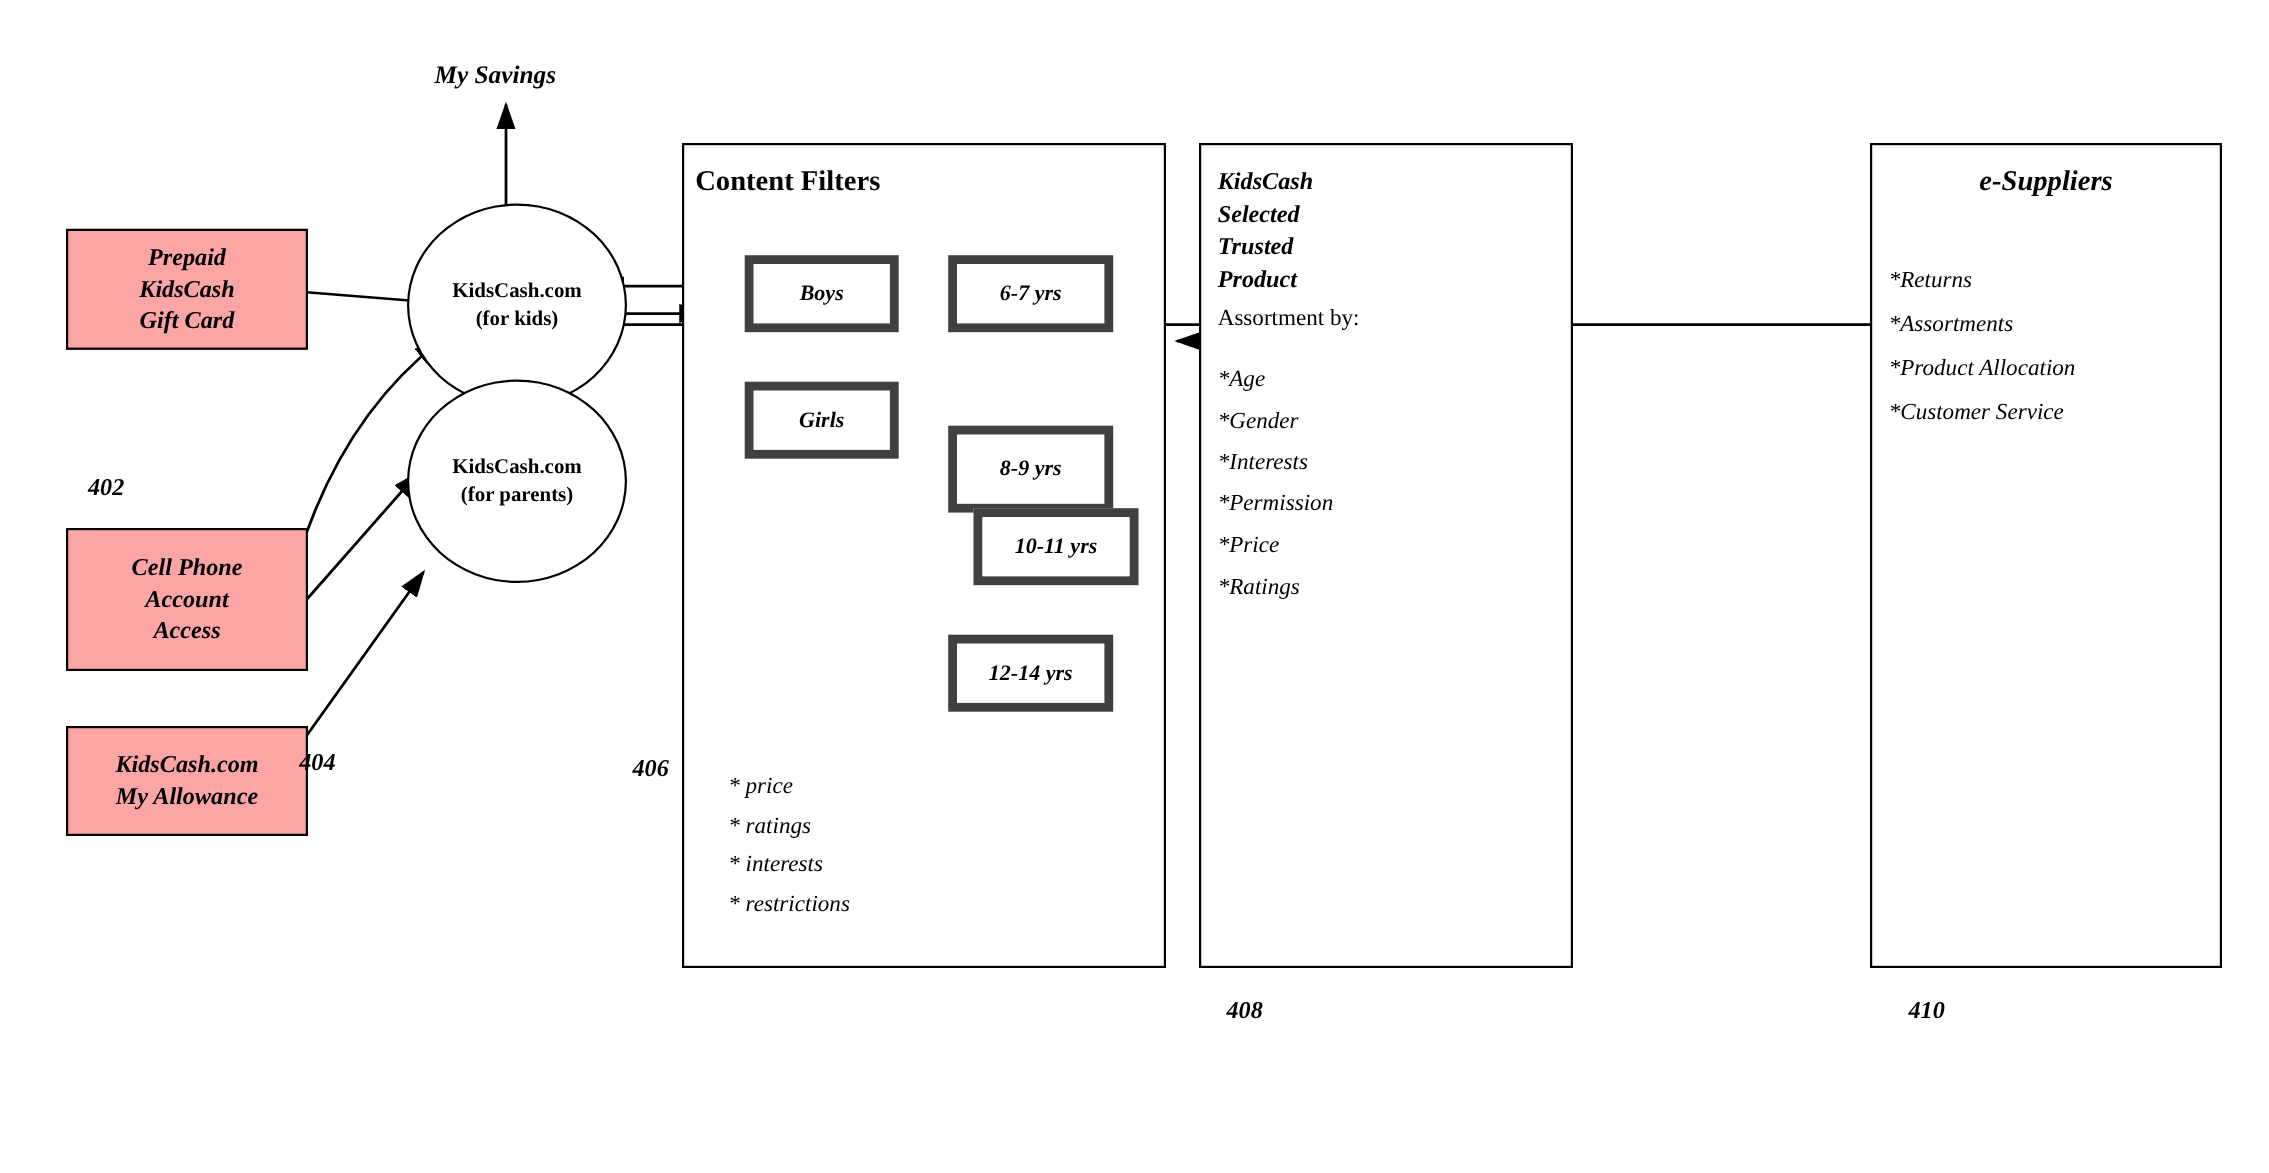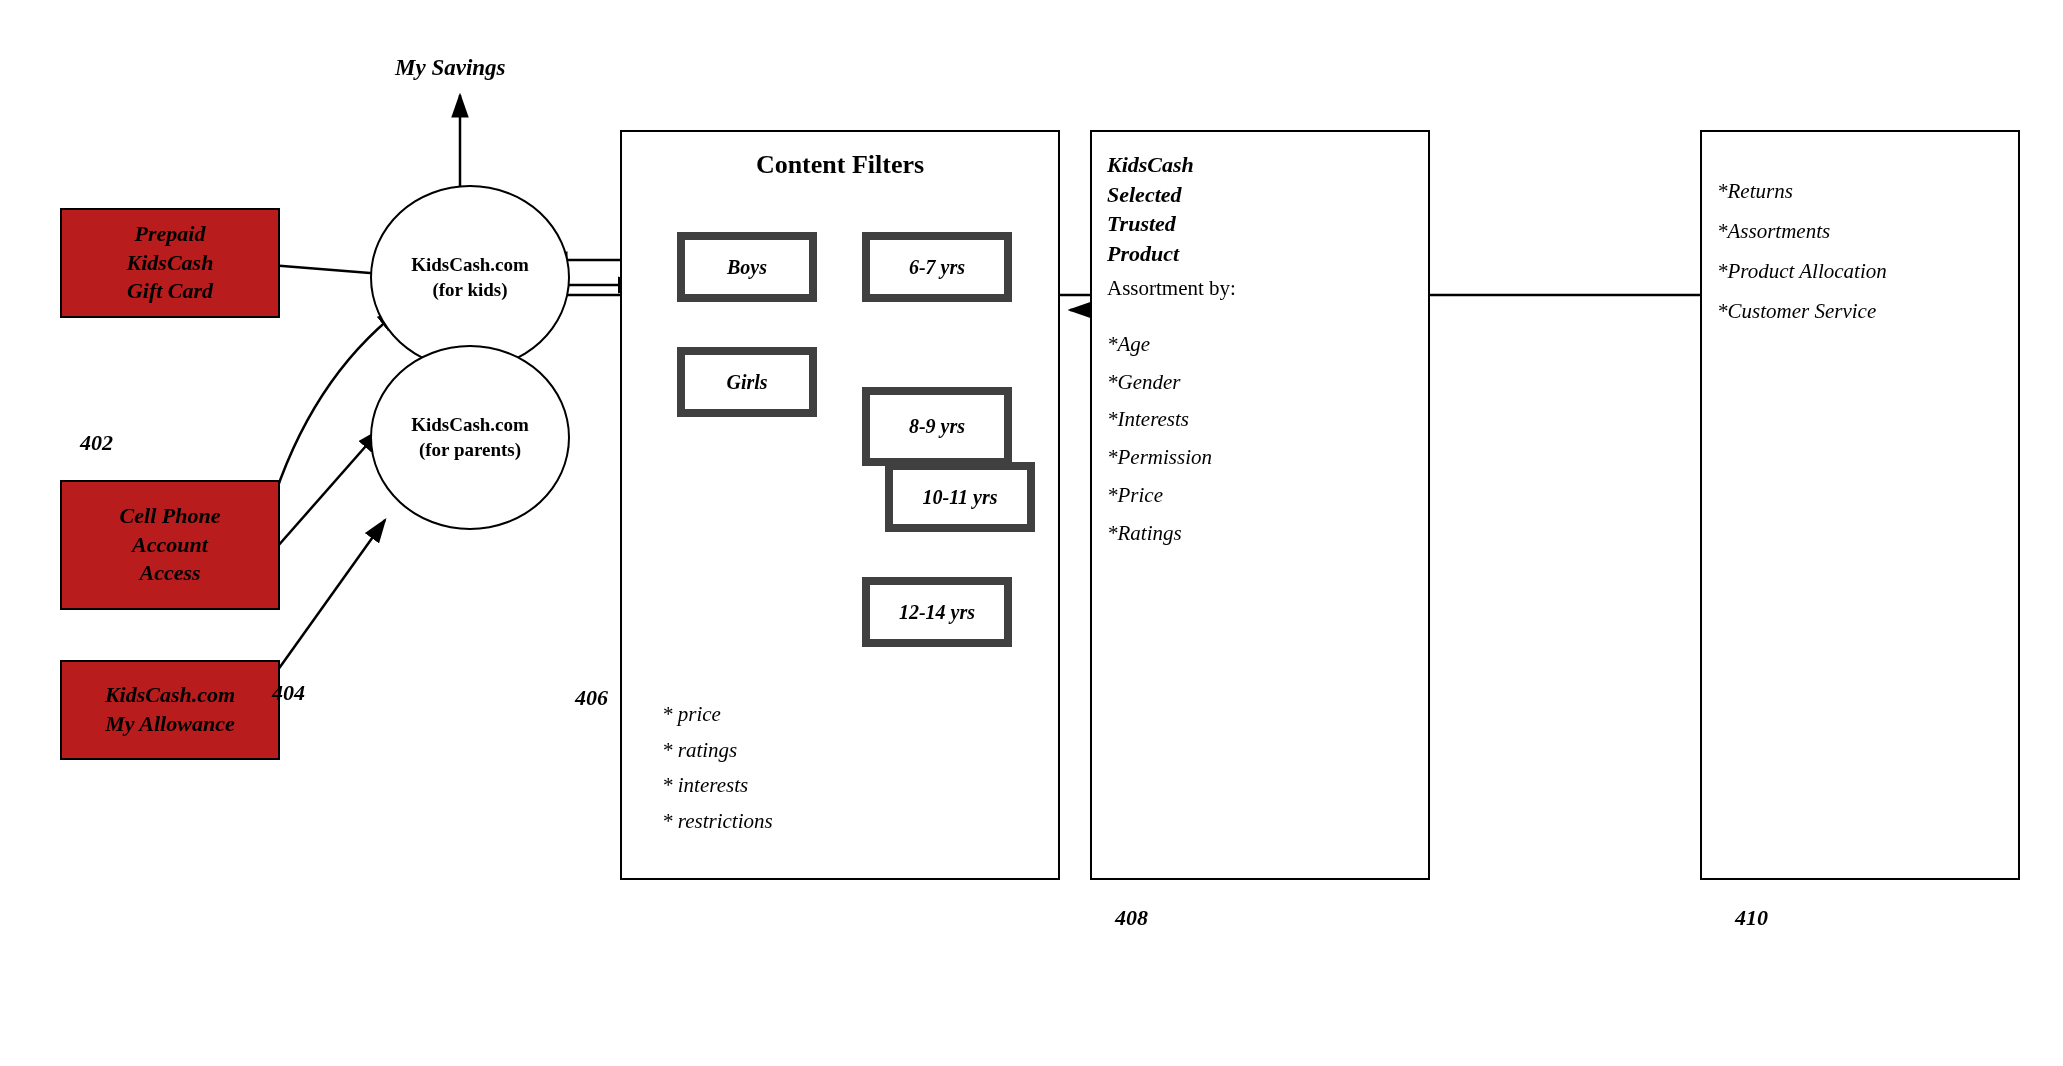--- a/index.html
+++ b/index.html
@@ -16,21 +16,21 @@
       position: absolute;
       top: 0; left: 0;
       width: 2063px;
       height: 1066px;
     }
 
     
     .box {
       position: absolute;
       border: 2px solid #000;
-      background: #b91c1c;
+      background: #fca5a5;
       display: flex;
       align-items: center;
       justify-content: center;
       text-align: center;
       font-style: italic;
       font-size: 22px;
       font-weight: bold;
       line-height: 1.3;
       padding: 10px;
     }
@@ -51,21 +51,21 @@
     }
 
     
     .vbox {
       position: absolute;
       border: 2px solid #000;
       background: #fff;
     }
 
     .vbox-title {
-      text-align: center;
+      text-align: left;
       font-size: 24px;
       font-weight: bold;
       padding: 10px;
       border-bottom: none;
     }
 
     
     .filter-box {
       position: absolute;
       border: 8px solid #404040;
@@ -206,20 +206,21 @@
       <div>*Age</div>
       <div>*Gender</div>
       <div>*Interests</div>
       <div>*Permission</div>
       <div>*Price</div>
       <div>*Ratings</div>
     </div>
   </div>
 
   <div class="vbox" style="left: 1700px; top: 130px; width: 320px; height: 750px;">
+    <div style="padding: 18px 10px 15px 10px; text-align: center; font-size: 26px; font-weight: bold; font-style: italic;">e-Suppliers</div>
     <div style="padding: 40px 15px 5px 15px; font-size: 21px; font-style: italic; line-height: 1.9;">
       <div>*Returns</div>
       <div>*Assortments</div>
       <div>*Product Allocation</div>
       <div>*Customer Service</div>
     </div>
   </div>
 
   <div class="label-num" style="left: 80px; top: 430px;">402</div>
 

